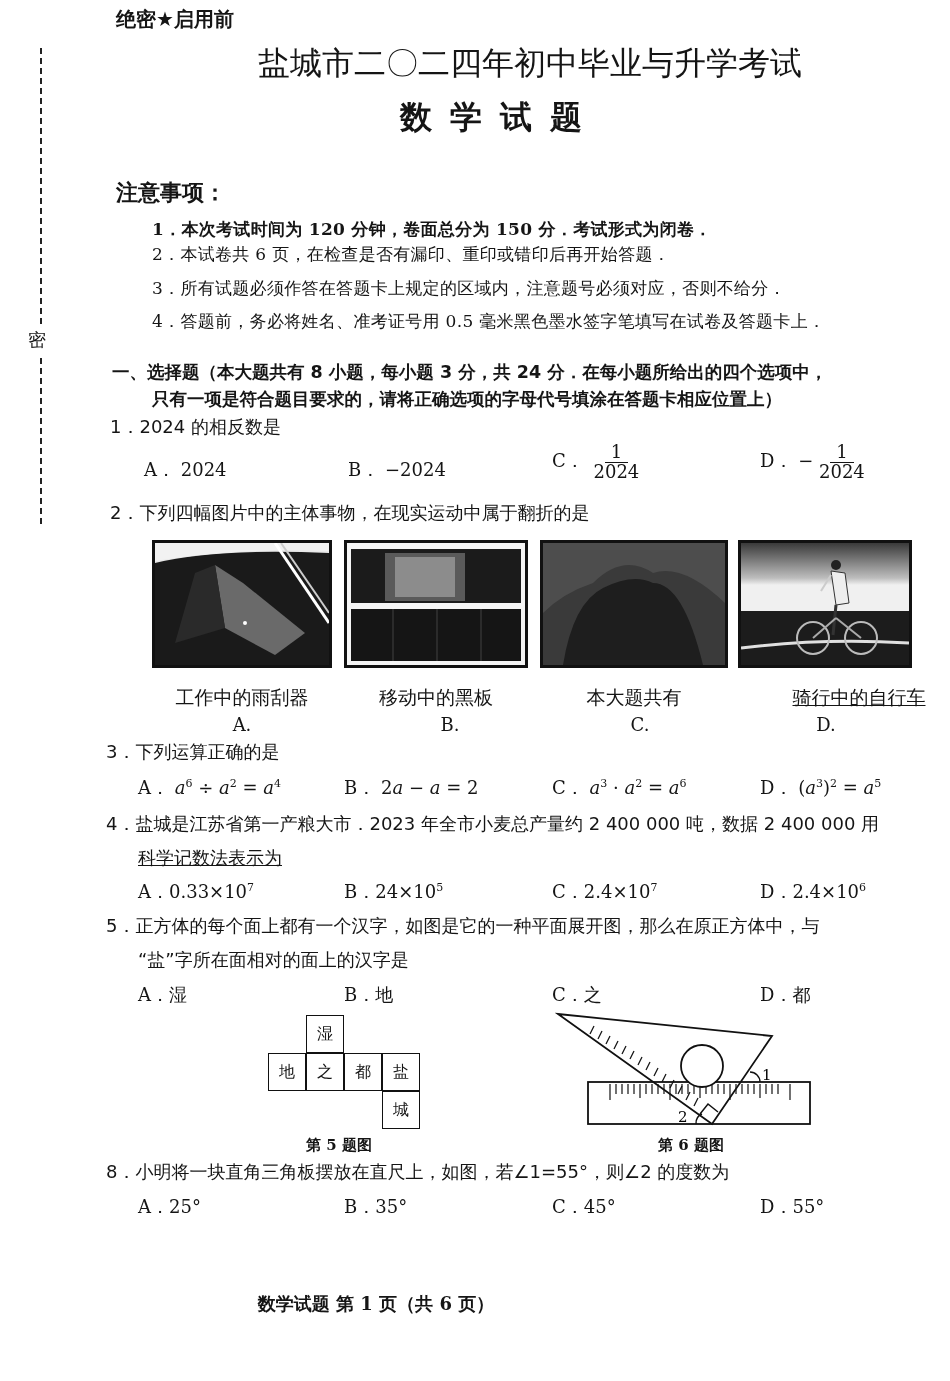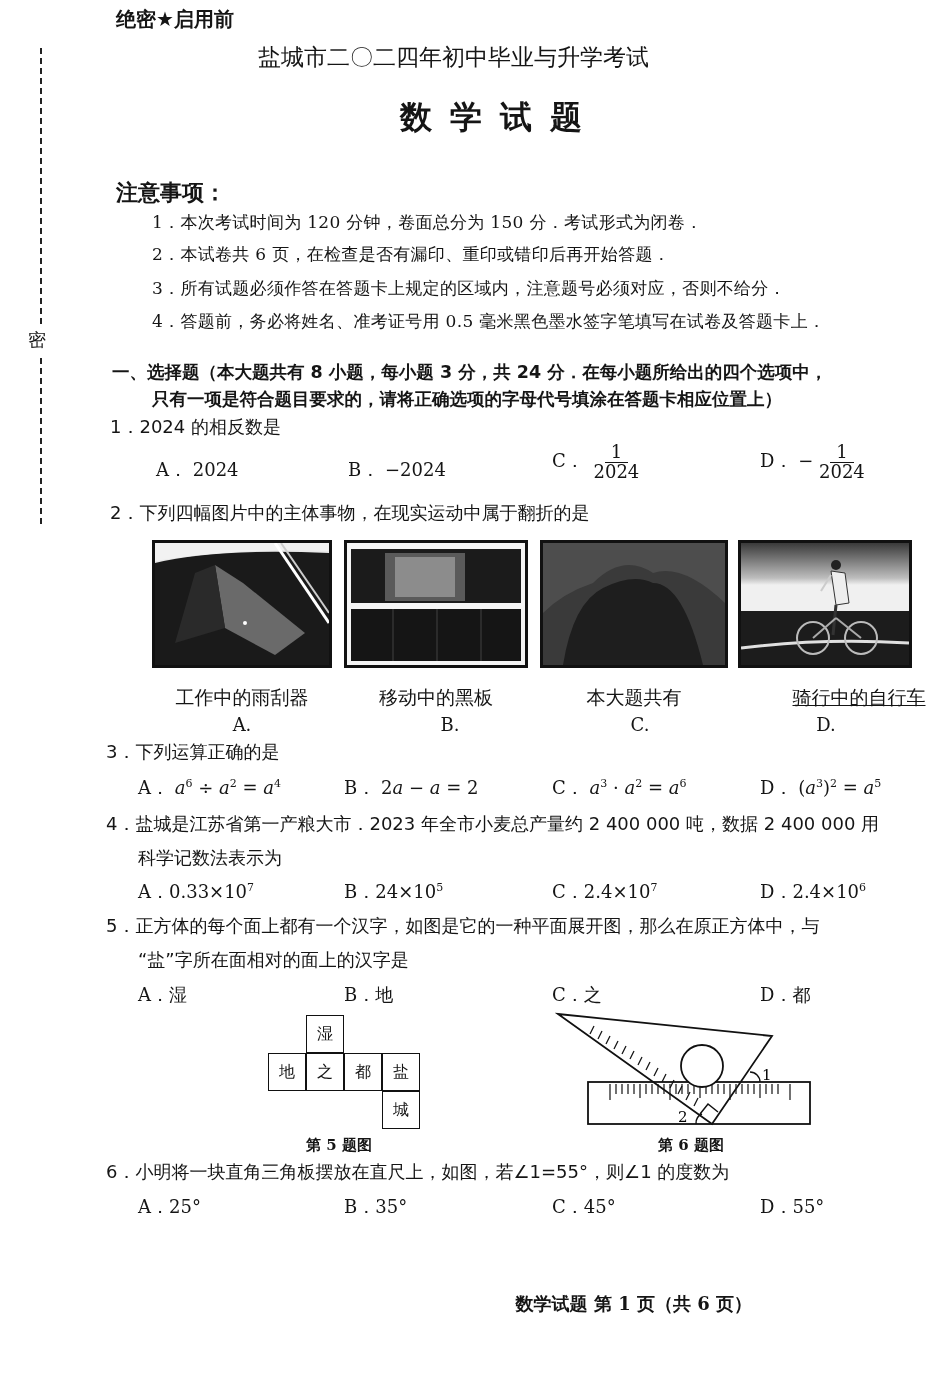--- a/index.html
+++ b/index.html
@@ -2,61 +2,61 @@
 <html><head>
 <meta charset="utf-8">
 <style>
   html, body { margin: 0; padding: 0; }
   body {
     width: 950px; height: 1381px; background: #ffffff; position: relative; overflow: hidden;
     font-family: "DejaVu Serif", "Liberation Serif", serif; color: #151515;
   }
   .abs { position: absolute; }
   .topsecret { left: 116px; top: 6px; font-size: 20px; font-weight: bold; font-family: "DejaVu Sans", sans-serif; letter-spacing: 0px; }
-  .exam-title { left: 258px; top: 42px; font-size: 23px; font-family: "DejaVu Sans", sans-serif; letter-spacing: 0px; white-space: nowrap; }
+  .exam-title { left: 258px; top: 42px; font-size: 32px; font-family: "DejaVu Sans", sans-serif; letter-spacing: 0px; white-space: nowrap; }
   .subject-title { left: 400px; top: 96px; font-size: 32px; font-weight: bold; font-family: "DejaVu Serif", serif; letter-spacing: 18px; white-space: nowrap; }
   .binding { left: 40px; top: 48px; width: 0; height: 476px; border-left: 2px dashed #222; }
   .binding-char { left: 28px; top: 326px; background: #fff; font-size: 18px; padding: 2px 0; font-family: "DejaVu Sans", sans-serif; }
   .notice-head { left: 116px; top: 178px; font-size: 22px; font-weight: bold; font-family: "DejaVu Sans", sans-serif; }
   .notice-item { left: 152px; font-size: 17px; white-space: nowrap; letter-spacing: 0.3px; }
   .section-head { left: 112px; font-size: 17.5px; font-weight: bold; font-family: "DejaVu Sans", sans-serif; white-space: nowrap; }
   .q { left: 110px; font-size: 18px; white-space: nowrap; font-family: "DejaVu Sans", sans-serif; }
   .opt { font-size: 18px; white-space: nowrap; font-family: "DejaVu Serif", serif; }
   .frac { display: inline-flex; flex-direction: column; align-items: center; vertical-align: middle; line-height: 1.05; margin-left: 4px; }
   .frac .num { border-bottom: 1.5px solid #151515; padding: 0 6px; }
   .photo { border: 3px solid #111; box-sizing: border-box; height: 128px; top: 540px; }
   .caption { font-size: 19px; font-family: "DejaVu Sans", sans-serif; white-space: nowrap; text-align: center; }
   .letter { font-size: 18px; text-align: center; }
   i { font-family: "DejaVu Serif", serif; }
   sup { font-size: 11px; }
   .net-cell { position: absolute; width: 38px; height: 38px; border: 1.5px solid #111; box-sizing: border-box; display: flex; align-items: center; justify-content: center; font-size: 16px; background: #fff; font-family: "DejaVu Serif", serif; }
   .fig-caption { font-size: 15px; font-weight: bold; font-family: "DejaVu Serif", serif; white-space: nowrap; }
-  .footer { left: 0; width: 752px; top: 1292px; text-align: right; font-size: 18px; font-weight: bold; font-family: "DejaVu Serif", serif; }
+  .footer { left: 0; width: 752px; top: 1292px; text-align: center; font-size: 18px; font-weight: bold; font-family: "DejaVu Serif", serif; }
 </style>
 </head>
 <body>
 
 <div class="abs topsecret">绝密★启用前</div>
 <div class="abs exam-title">盐城市二〇二四年初中毕业与升学考试</div>
 <div class="abs subject-title">数学试题</div>
 
 <div class="abs binding"></div>
 <div class="abs binding-char">密</div>
 
 <div class="abs notice-head">注意事项：</div>
-<div class="abs notice-item" style="top:211px;">1．本次考试时间为 120 分钟，卷面总分为 150 分．考试形式为闭卷．</div>
+<div class="abs notice-item" style="top:218px;font-weight:bold;">1．本次考试时间为 120 分钟，卷面总分为 150 分．考试形式为闭卷．</div>
 <div class="abs notice-item" style="top:243px;">2．本试卷共 6 页，在检查是否有漏印、重印或错印后再开始答题．</div>
 <div class="abs notice-item" style="top:277px;text-align:center;">3．所有试题必须作答在答题卡上规定的区域内，注意题号必须对应，否则不给分．</div>
 <div class="abs notice-item" style="top:310px;">4．答题前，务必将姓名、准考证号用 0.5 毫米黑色墨水签字笔填写在试卷及答题卡上．</div>
 
 <div class="abs section-head" style="top:360px;">一、选择题（本大题共有 8 小题，每小题 3 分，共 24 分．在每小题所给出的四个选项中，</div>
 <div class="abs section-head" style="left:152px; top:387px;">只有一项是符合题目要求的，请将正确选项的字母代号填涂在答题卡相应位置上）</div>
 
 <div class="abs q" style="top:415px;">1．2024 的相反数是</div>
-<div class="abs opt" style="left:156px; top:458px;text-align:right;">
+<div class="abs opt" style="left:144px; top:458px;text-align:right;">
   <span>A．</span>
   <span>2024</span>
 </div>
 <div class="abs opt" style="left:348px; top:458px;">
   <span>B．</span>
   <span>−2024</span>
 </div>
 <div class="abs opt" style="left:552px; top:443px;">
   <span>C．</span>
   <span class="frac">
@@ -153,21 +153,21 @@
 <div class="abs opt" style="left:552px; top:776px;">
   <span>C．</span>
   <span><i>a</i><sup>3</sup> · <i>a</i><sup>2</sup> = <i>a</i><sup>6</sup></span>
 </div>
 <div class="abs opt" style="left:760px; top:776px;">
   <span>D．</span>
   <span>(<i>a</i><sup>3</sup>)<sup>2</sup> = <i>a</i><sup>5</sup></span>
 </div>
 
 <div class="abs q" style="left:106px; top:812px;">4．盐城是江苏省第一产粮大市．2023 年全市小麦总产量约 2 400 000 吨，数据 2 400 000 用</div>
-<div class="abs q" style="left:138px; top:846px;">科学记数法表示为</div>
+<div class="abs q" style="left:138px; top:846px;text-decoration:underline;">科学记数法表示为</div>
 <div class="abs opt" style="left:138px; top:880px;">
   <span>A．</span><span>0.33×10</span><sup>7</sup>
 </div>
 <div class="abs opt" style="left:344px; top:880px;">
   <span>B．</span><span>24×10</span><sup>5</sup>
 </div>
 <div class="abs opt" style="left:552px; top:880px;">
   <span>C．</span><span>2.4×10</span><sup>7</sup>
 </div>
 <div class="abs opt" style="left:760px; top:880px;">
@@ -258,21 +258,21 @@
 
   <circle cx="152" cy="58" r="21" fill="#fff" stroke="#111" stroke-width="1.8"></circle>
 
   <path d="M210 74 A 10 10 0 0 0 200 64" fill="none" stroke="#111" stroke-width="1.4"></path>
   <path d="M146 116 A 10 10 0 0 1 152 106" fill="none" stroke="#111" stroke-width="1.4"></path>
   <text x="212" y="72" font-size="15" font-family="DejaVu Serif, serif">1</text>
   <text x="128" y="114" font-size="15" font-family="DejaVu Serif, serif">2</text>
 </svg>
 <div class="abs fig-caption" style="left:658px; top:1136px;">第 6 题图</div>
 
-<div class="abs q" style="left:106px; top:1160px;">6．小明将一块直角三角板摆放在直尺上，如图，若∠1=55°，则∠1 的度数为</div>
+<div class="abs q" style="left:106px; top:1160px;">8．小明将一块直角三角板摆放在直尺上，如图，若∠1=55°，则∠2 的度数为</div>
 <div class="abs opt" style="left:138px; top:1195px;">
   <span>A．</span><span>25°</span>
 </div>
 <div class="abs opt" style="left:344px; top:1195px;">
   <span>B．</span><span>35°</span>
 </div>
 <div class="abs opt" style="left:552px; top:1195px;">
   <span>C．</span><span>45°</span>
 </div>
 <div class="abs opt" style="left:760px; top:1195px;">

